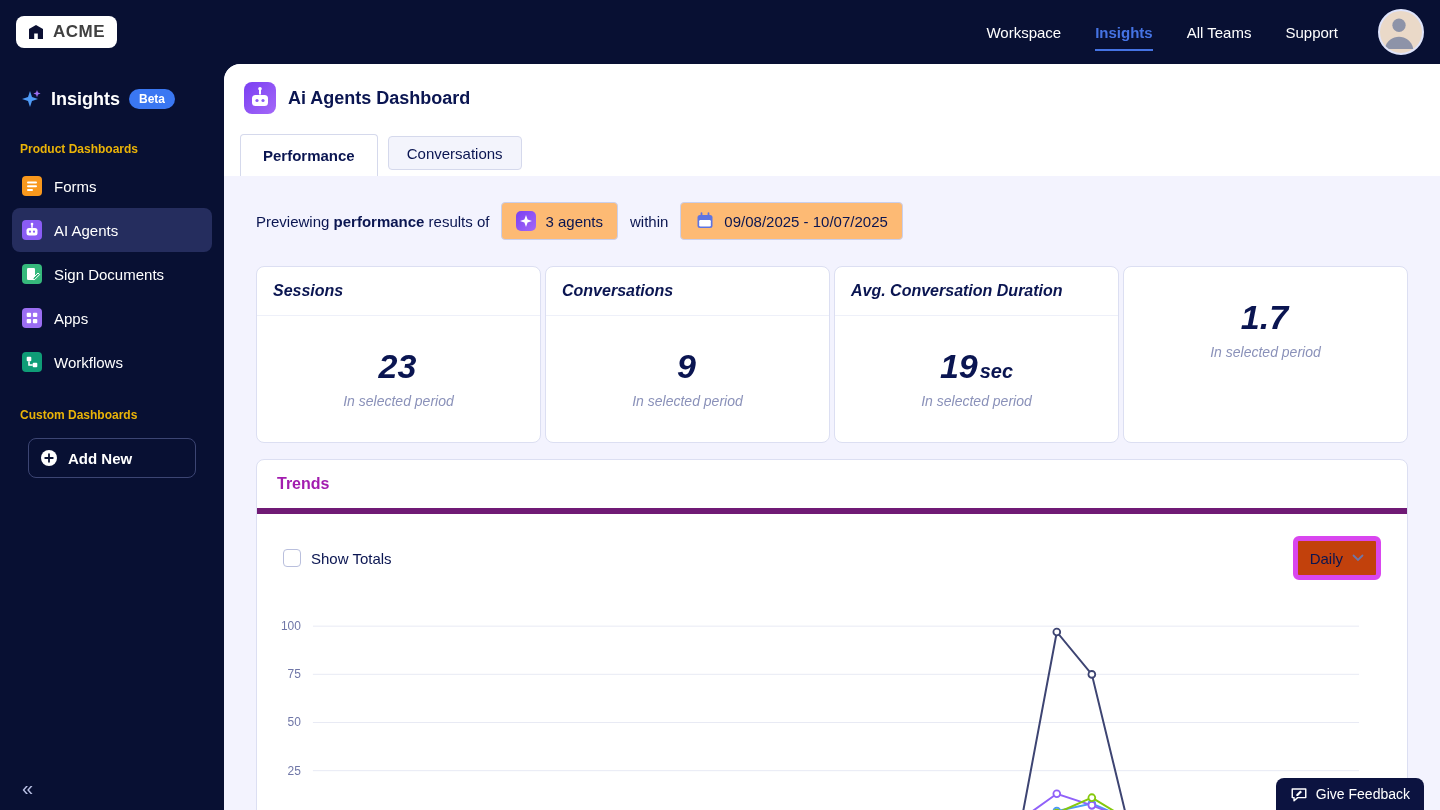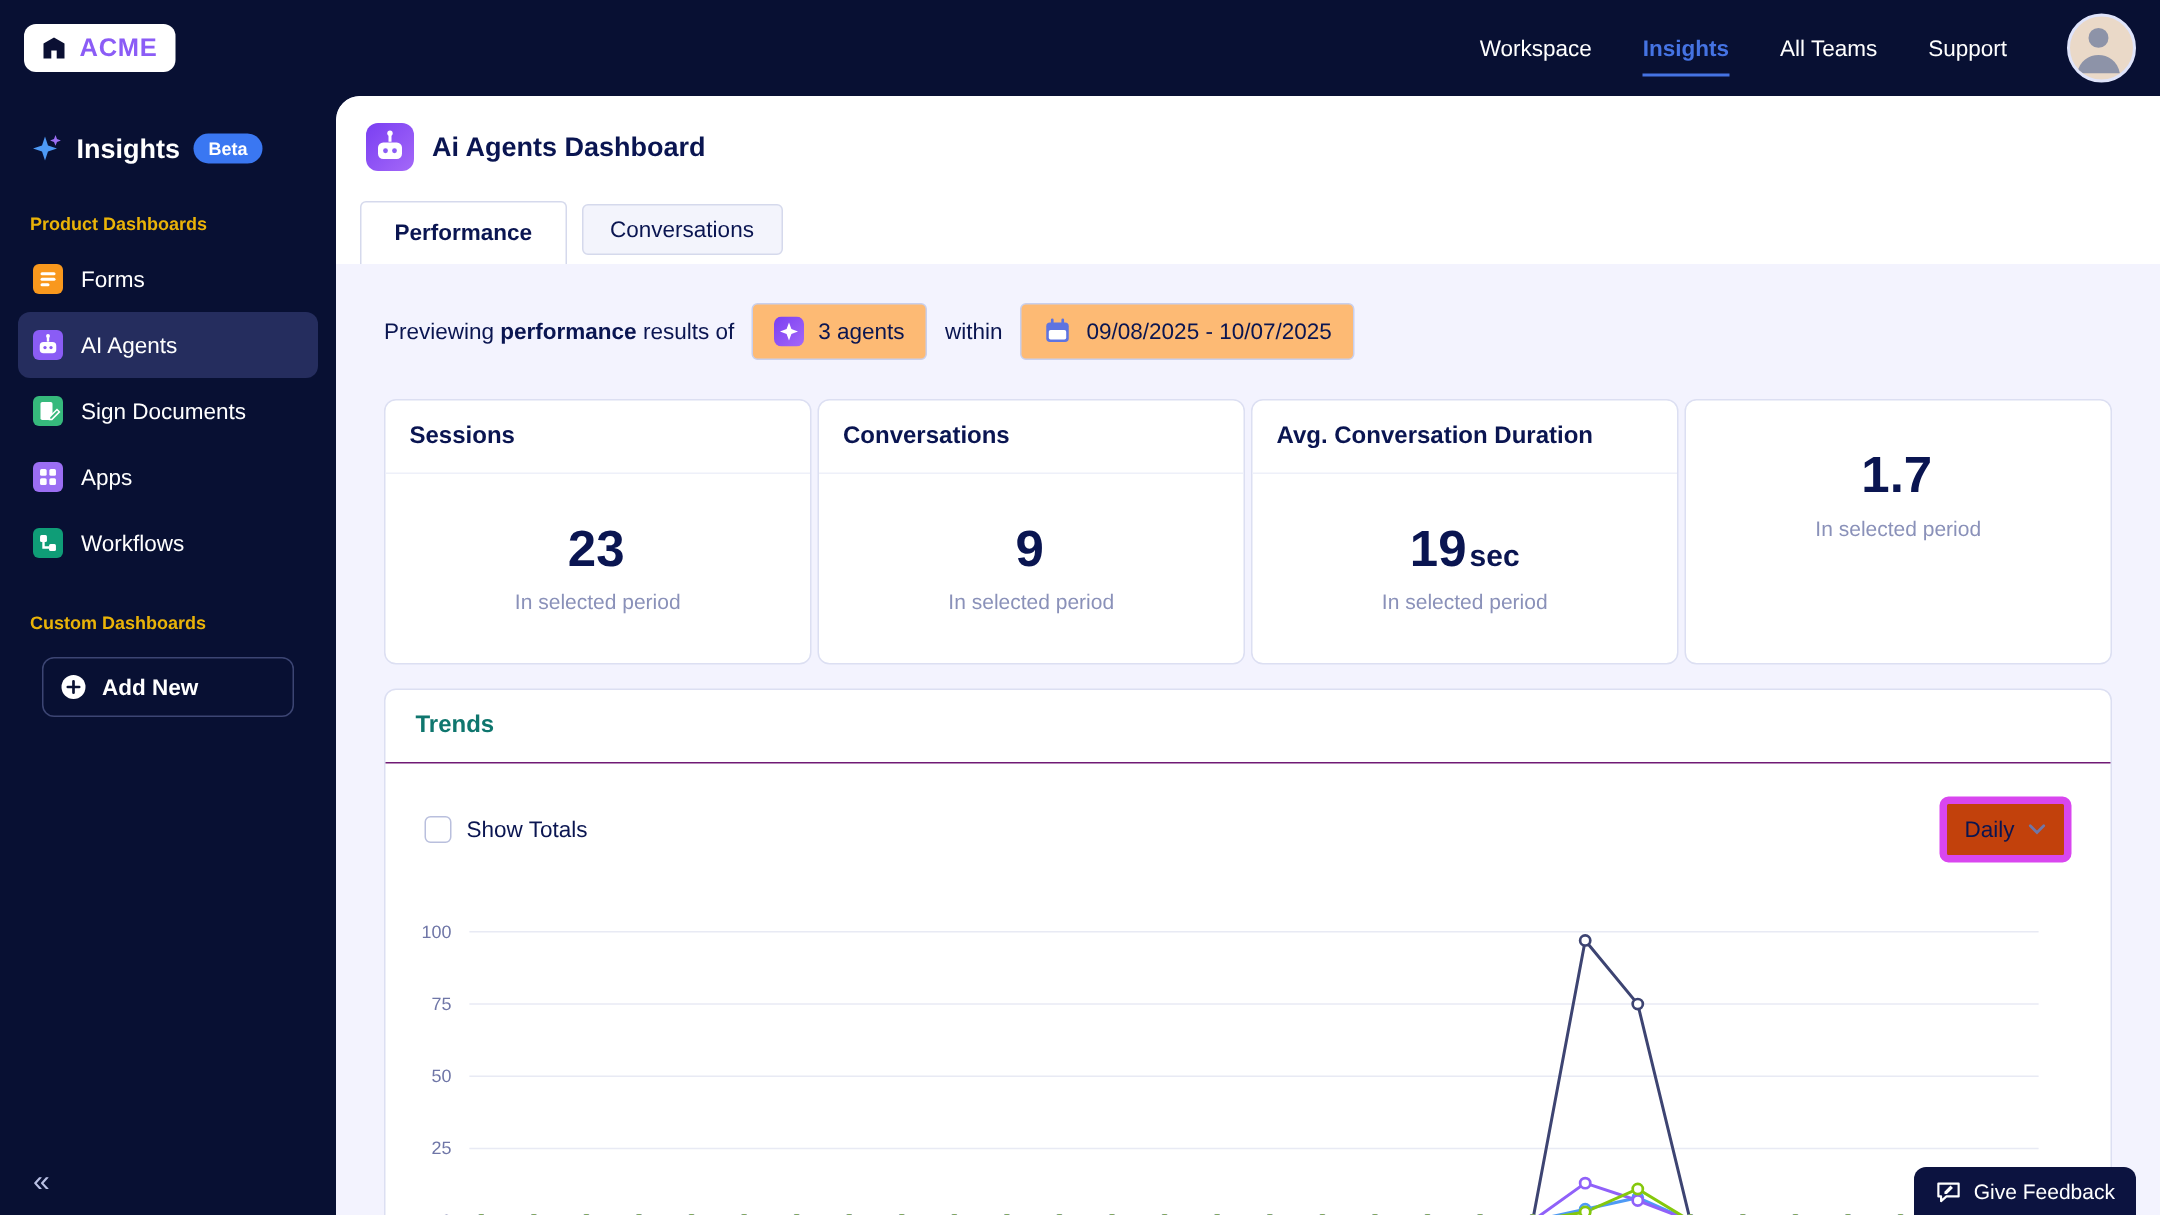--- a/index.html
+++ b/index.html
@@ -5,21 +5,21 @@
   html,body{margin:0;padding:0;overflow:hidden;}
   body{
     width:1440px;height:810px;position:relative;
     background:#081033;
     font-family:"Liberation Sans",sans-serif;
     color:#0a1551;
   }
   
   .topbar{position:absolute;top:0;left:0;width:1440px;height:64px;display:flex;align-items:center;justify-content:space-between;box-sizing:border-box;padding:0 16px;}
   .logo{background:#fff;border-radius:8px;padding:6px 12px 6px 10px;display:flex;align-items:center;gap:7px;cursor:pointer;}
-  .logo-text{font-weight:800;font-size:17px;color:#8b5cf6;letter-spacing:.5px;}
+  .logo-text{font-weight:800;font-size:17px;color:#404040;letter-spacing:.5px;}
   .topnav{display:flex;align-items:center;gap:34px;}
   .topnav .navlink{color:#fff;font-size:15px;cursor:pointer;position:relative;}
   .topnav .navlink.active{color:#4573e3;font-weight:700;}
   .topnav .navlink.active::after{content:"";position:absolute;left:0;right:0;bottom:-10px;height:2px;background:#4573e3;}
   .avatar{width:42px;height:42px;border-radius:50%;background:#ead9c8;border:2px solid #dfe4fb;overflow:hidden;cursor:pointer;margin-left:6px;}
   
   .sidebar{position:absolute;top:64px;left:0;width:224px;height:746px;box-sizing:border-box;}
   .sidebar-head{display:flex;align-items:center;gap:9px;padding:24px 20px 22px;}
   .sidebar-title{color:#fff;font-size:18px;font-weight:700;}
   .beta-badge{background:#3a77f2;color:#fff;font-size:12px;font-weight:700;border-radius:10px;padding:3px 10px;}
@@ -37,30 +37,30 @@
   .tabs{position:absolute;bottom:0;left:16px;display:flex;align-items:flex-end;gap:10px;}
   .tab{box-sizing:border-box;display:flex;align-items:center;font-size:15px;color:#0a1551;cursor:pointer;}
   .tab.active{background:#fff;border:1px solid #d5d9ec;border-bottom:none;border-radius:4px 4px 0 0;height:42px;padding:0 22px;font-weight:700;}
   .tab.inactive{background:#f3f4fc;border:1px solid #d5d9ec;border-radius:4px;height:34px;margin-bottom:6px;padding:0 18px;}
   .body{padding:26px 32px 0;}
   
   .filter-row{display:flex;align-items:center;gap:12px;font-size:15px;color:#0a1551;margin-bottom:26px;}
   .filter-text b{font-weight:700;}
   .filter-btn{background:#fdba74;border:1px solid #c9cfec;border-radius:4px;height:38px;display:flex;align-items:center;gap:9px;padding:0 14px;font-size:15px;color:#0a1551;cursor:pointer;box-sizing:border-box;}
   
-  .stats-row{display:flex;gap:4px;}
+  .stats-row{display:flex;gap:4px;font-style:italic;}
   .stat-card{flex:1;background:#fff;border:1px solid #dcdff2;border-radius:8px;overflow:hidden;}
   .stat-head{padding:15px 16px;font-weight:700;font-size:16px;color:#0a1551;border-bottom:1px solid #eef0f9;}
   .stat-body{height:126px;display:flex;flex-direction:column;justify-content:center;align-items:center;gap:10px;}
   .stat-value{font-size:34px;font-weight:800;color:#0a1551;line-height:1;}
   .stat-value .unit{font-size:20px;margin-left:2px;}
   .stat-caption{color:#8a91b9;font-size:14px;}
   
   .trends-card{margin-top:16px;background:#fff;border:1px solid #dcdff2;border-radius:8px;height:600px;box-sizing:border-box;}
-  .trends-head{padding:15px 20px;font-weight:700;font-size:16px;color:#0f766e;border-bottom:1px solid #701a75;}
+  .trends-head{padding:15px 20px;font-weight:700;font-size:16px;color:#a21caf;border-bottom:6px solid #701a75;}
   .trends-controls{display:flex;justify-content:space-between;align-items:center;padding:22px 26px 0;}
   .checkbox-row{display:flex;align-items:center;gap:10px;font-size:15px;color:#0a1551;cursor:pointer;}
   .checkbox{width:18px;height:18px;border:1px solid #b9bfdd;border-radius:4px;background:#fff;box-sizing:border-box;}
   .select{border:5px solid #d946ef;border-radius:6px;height:34px;padding:0 12px;display:flex;align-items:center;gap:9px;font-size:15px;color:#0a1551;background:#c2410c;cursor:pointer;}
   .chart-wrap{padding:14px 0 0;}
   .chart-wrap svg{display:block;width:1144px;height:250px;font-family:"Liberation Sans",sans-serif;}
   
   .feedback-btn{position:absolute;right:16px;bottom:0;background:#0c1340;color:#fff;border-radius:8px 8px 0 0;height:32px;display:flex;align-items:center;gap:8px;padding:0 14px;font-size:14px;cursor:pointer;z-index:50;}
 </style>
 </head>

